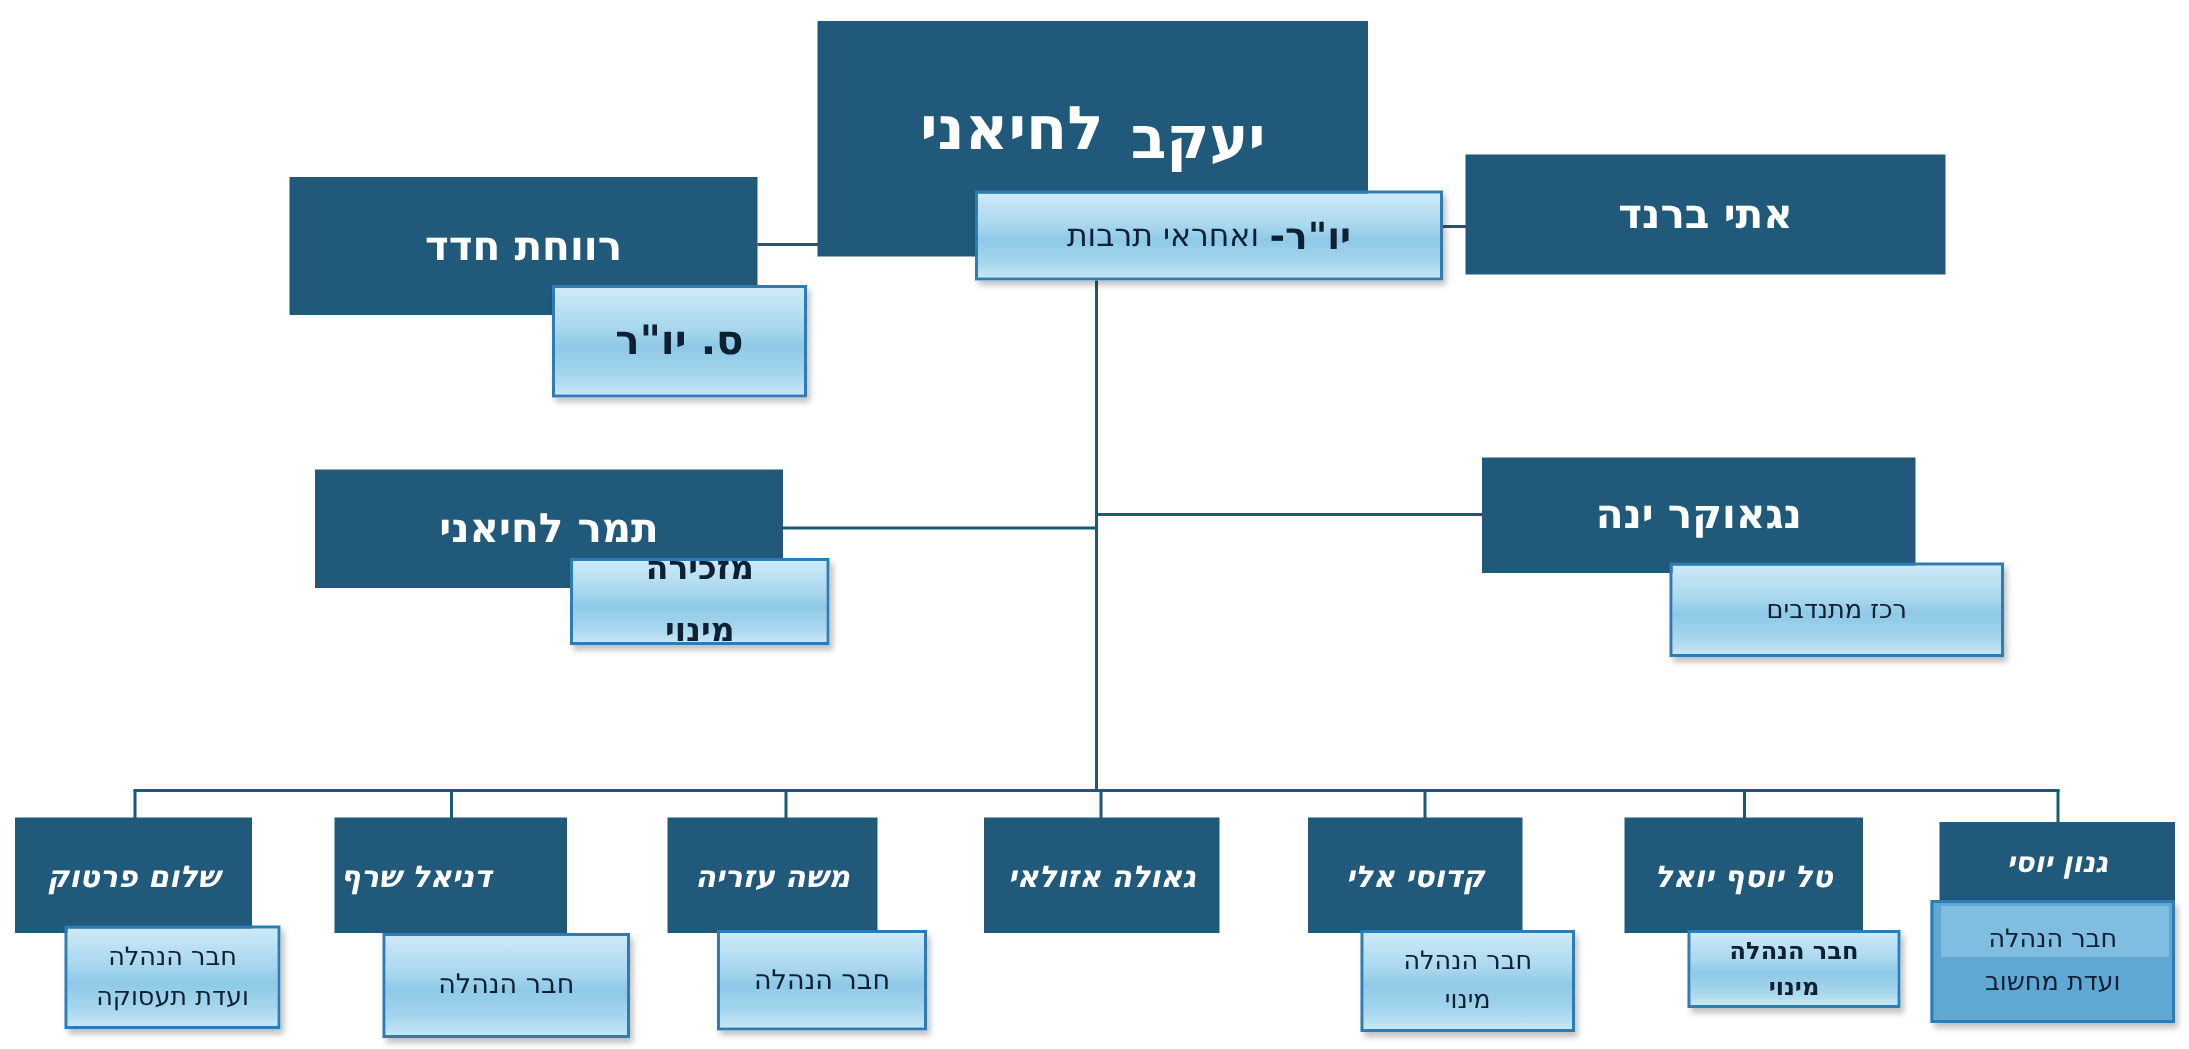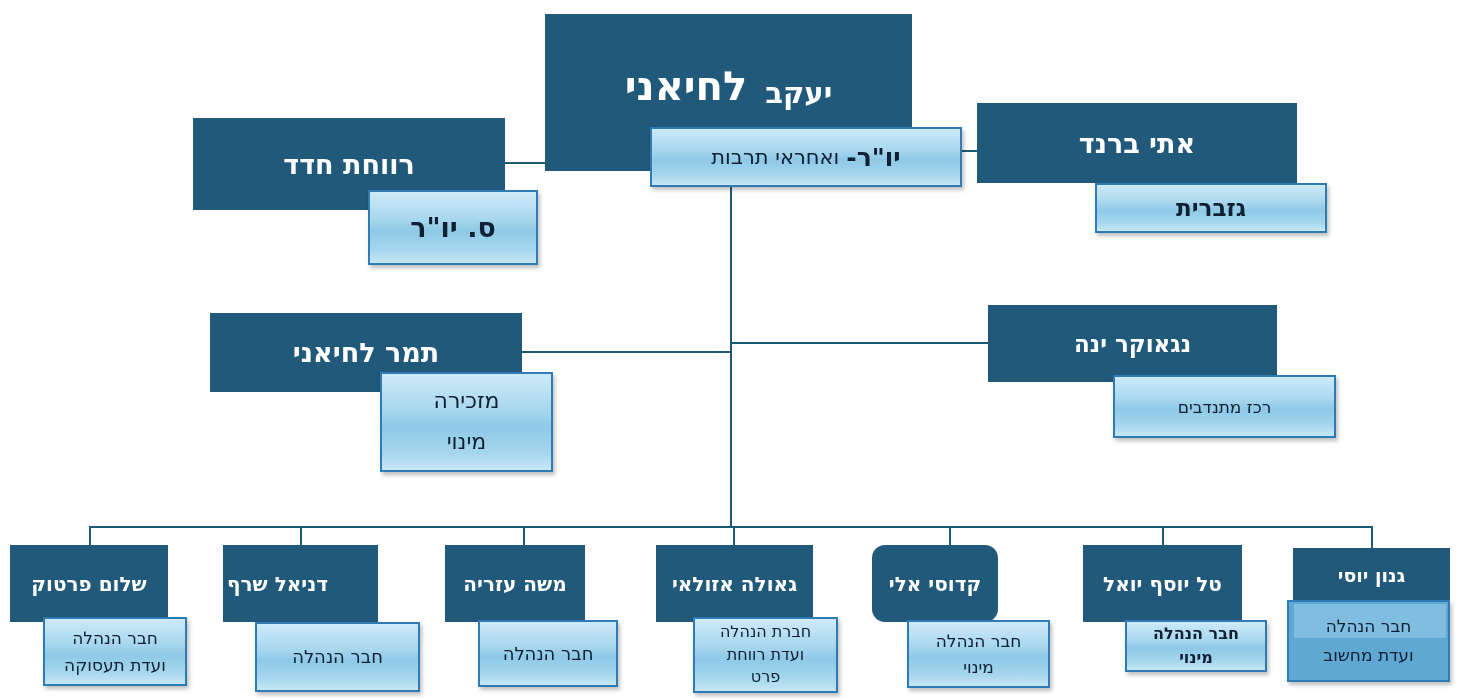--- a/index.html
+++ b/index.html
@@ -34,42 +34,42 @@
   .light-box.selected{
     background:#5fa8d3;
   }
   .light-box.selected::before{
     content:"";position:absolute;left:5px;right:2px;top:2px;height:34px;
     background:#7fbee0;z-index:-0;
   }
   .light-box.selected .role-line{position:relative;}
   
   .box-root{left:545px;top:14px;width:367px;height:143px;gap:18px;align-items:center;padding-bottom:14px;}
-  .root-first{font-size:29px;margin-top:14px;}
+  .root-first{font-size:39px;margin-top:14px;}
   .root-last{font-size:40px;text-align:center;}
   .box-root-role{left:650px;top:127px;width:312px;height:60px;flex-direction:row;gap:7px;}
   .root-role-bold{font-size:25px;font-weight:bold;}
   .root-role-rest{font-size:21px;}
   
   .box-l1-left{left:193px;top:118px;width:312px;height:92px;font-size:27px;}
   .box-l1-left-role{left:368px;top:190px;width:170px;height:75px;font-size:27px;font-weight:bold;}
   .box-l1-right{left:977px;top:103px;width:320px;height:80px;font-size:27px;}
   .box-l1-right-role{left:1095px;top:183px;width:232px;height:50px;font-size:23px;font-weight:bold;}
   
   .box-l2-left{left:210px;top:313px;width:312px;height:79px;font-size:27px;}
-  .box-l2-left-role{left:380px;top:372px;width:173px;height:100px;font-size:22px;font-weight:normal;line-height:1.85;}
-  .box-l2-right{left:988px;top:305px;width:289px;height:77px;font-size:23px;}
+  .box-l2-left-role{left:380px;top:372px;width:173px;height:58px;font-size:22px;font-weight:bold;line-height:1.85;}
+  .box-l2-right{left:988px;top:305px;width:289px;height:77px;font-size:27px;}
   .box-l2-right-role{left:1113px;top:375px;width:223px;height:63px;font-size:17px;font-weight:normal;}
   
-  .mname{top:545px;height:77px;font-size:20px;padding:16px 4px;box-sizing:border-box;}
+  .mname{top:545px;height:77px;font-size:20px;padding:16px 4px;box-sizing:border-box;font-style:italic;}
   .m0{left:10px;width:158px;}
   .m1{left:223px;width:155px;justify-content:flex-end;}
   .m2{left:445px;width:140px;}
   .m3{left:656px;width:157px;}
-  .m4{left:872px;width:126px;border-radius:13px;}
+  .m4{left:872px;width:143px;}
   .m5{left:1083px;width:159px;}
   .m6{left:1293px;width:157px;top:548px;height:54px;font-size:19px;}
   
   .mrole{font-size:17px;line-height:1.55;}
   .r0{left:43px;top:617px;width:144px;height:69px;}
   .r1{left:255px;top:622px;width:165px;height:70px;font-size:18px;}
   .r2{left:478px;top:620px;width:140px;height:67px;font-size:18px;}
   .r3{left:693px;top:617px;width:145px;height:76px;font-size:16px;line-height:1.4;}
   .r4{left:907px;top:620px;width:143px;height:68px;}
   .r5{left:1125px;top:620px;width:142px;height:52px;font-weight:bold;font-size:16px;line-height:1.5;}
@@ -106,23 +106,20 @@
   <div class="dark-box box-l1-left">
     <span>רווחת חדד</span>
   </div>
   <div class="light-box box-l1-left-role">
     <span class="role-line">ס. יו"ר</span>
   </div>
 
   <div class="dark-box box-l1-right">
     <span>אתי ברנד</span>
   </div>
-  <div class="light-box box-l1-right-role">
-    <span class="role-line">גזברית</span>
-  </div>
 
   <div class="dark-box box-l2-left">
     <span>תמר לחיאני</span>
   </div>
   <div class="light-box box-l2-left-role">
     <span class="role-line">מזכירה</span>
     <span class="role-line">מינוי</span>
   </div>
 
   <div class="dark-box box-l2-right">
@@ -150,25 +147,20 @@
   <div class="dark-box mname m2">
     <span>משה עזריה</span>
   </div>
   <div class="light-box mrole r2">
     <span class="role-line">חבר הנהלה</span>
   </div>
 
   <div class="dark-box mname m3">
     <span>גאולה אזולאי</span>
   </div>
-  <div class="light-box mrole r3">
-    <span class="role-line">חברת הנהלה</span>
-    <span class="role-line">ועדת רווחת</span>
-    <span class="role-line">פרט</span>
-  </div>
 
   <div class="dark-box mname m4">
     <span>קדוסי אלי</span>
   </div>
   <div class="light-box mrole r4">
     <span class="role-line">חבר הנהלה</span>
     <span class="role-line">מינוי</span>
   </div>
 
   <div class="dark-box mname m5">

